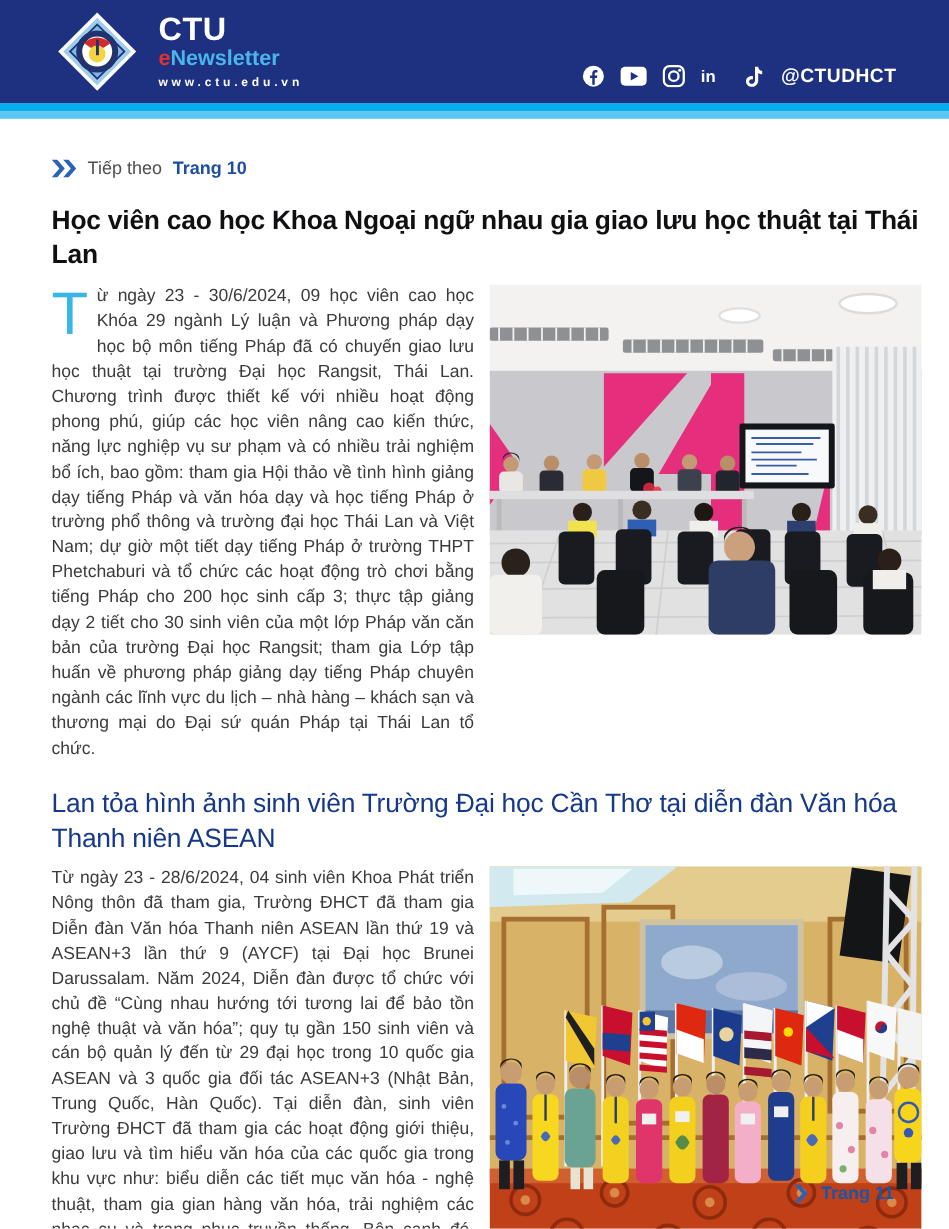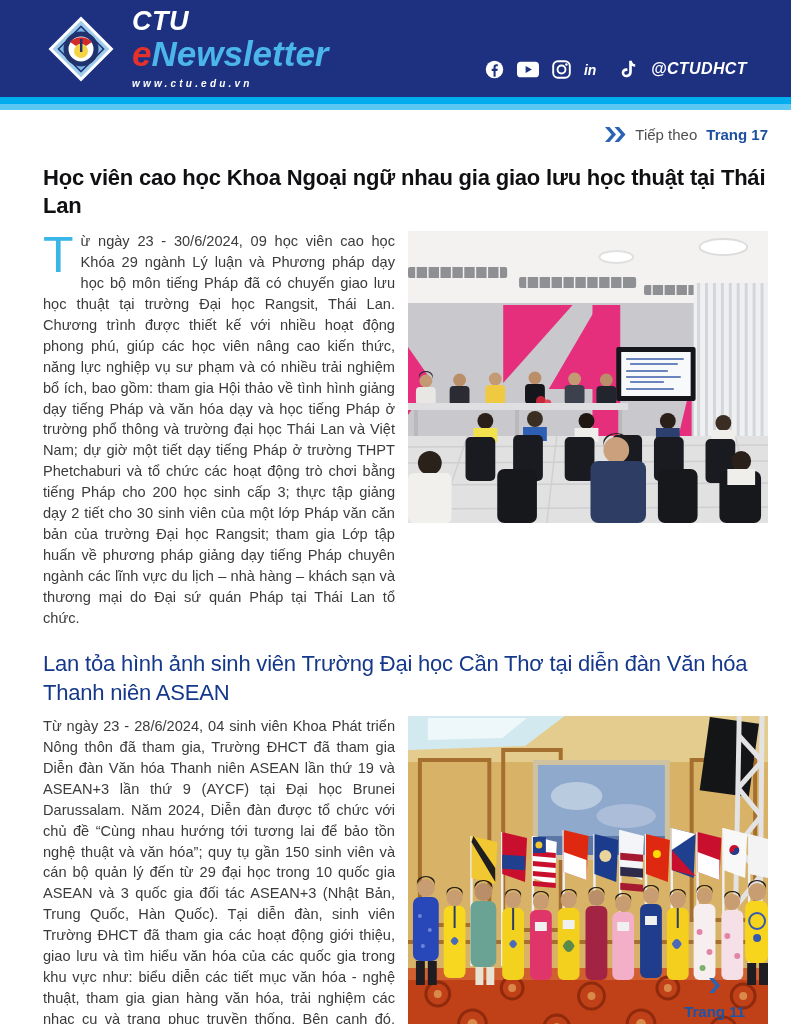--- a/index.html
+++ b/index.html
@@ -4,39 +4,39 @@
 <style>
   * { margin:0; padding:0; box-sizing:border-box; }
   html,body { background:#ffffff; }
   .page {
     width:791px; height:1024px; margin:0 auto; background:#ffffff;
     font-family:"Liberation Sans", sans-serif; position:relative; overflow:hidden;
   }
 
   
   .header {
-    height:97px; background:#1e3181; display:flex; align-items:center;
-    padding:0 44px; position:relative;font-style:italic;
+    height:86px; background:#1e3181; display:flex; align-items:center;
+    padding:0 44px; position:relative;
   }
   .logo-wrap { width:74px; height:74px; flex:0 0 74px; }
   .brand { margin-left:14px; line-height:1; }
   .brand-ctu { color:#ffffff; font-weight:800; font-size:27px; letter-spacing:0.5px; display:block; }
-  .brand-line2 { font-size:35px; font-weight:800; display:block; margin-top:1px; }
+  .brand-line2 { font-size:18px; font-weight:800; display:block; margin-top:1px; }
   .brand-e { color:#e6312b; }
   .brand-news { color:#4ab6ea; }
   .brand-site { color:#ffffff; font-size:10px; letter-spacing:3.2px; margin-top:8px; font-weight:600; display:block; }
   .social { margin-left:auto; display:flex; align-items:center; gap:13px;margin-top:41px; }
   .social svg { display:block; }
   .social-handle { color:#ffffff; font-weight:700; font-size:16px; letter-spacing:0.4px; margin-left:2px; }
   .stripe1 { height:7px; background:#00aeef; }
   .stripe2 { height:6px; background:#5cc7f2; }
 
   
   .main { padding:0 23px 0 43px; }
-  .continue-row { margin-top:16px; display:flex; align-items:center; gap:9px; font-size:15px;justify-content:flex-end; }
+  .continue-row { margin-top:33px; display:flex; align-items:center; gap:9px; font-size:15px; }
   .continue-prefix { color:#4f4f4f; }
   .continue-page { color:#1d4fa1; font-weight:700; }
 
   .title1 {
     margin-top:21px; font-size:22px; font-weight:800; color:#101013;
     letter-spacing:-0.2px; line-height:1.25;
   }
   .title2 {
     margin-top:20px; font-size:22px; font-weight:400; color:#15388a;
     letter-spacing:-0.2px; line-height:1.32; max-width:720px;
@@ -49,22 +49,22 @@
   }
   .col-media { flex:1; }
   .photo { width:100%; display:block; border-radius:1px; }
   .dropcap {
     float:left; font-size:50px; line-height:0.8; padding:4px 7px 0 0;
     color:#3ab5e8; font-weight:500;
   }
 
   
   .footer {
-    position:absolute; right:46px; bottom:4px; display:flex; align-items:center; gap:10px;
-    font-size:15px; font-weight:700; color:#1a55a9;flex-direction:column;
+    position:absolute; right:46px; bottom:21px; display:flex; align-items:center; gap:10px;
+    font-size:15px; font-weight:700; color:#1a55a9;
   }
   .chev { display:block; }
 </style>
 </head>
 <body>
 
 <div class="page">
 
   <div class="header">
     <div class="logo-wrap">
@@ -112,21 +112,21 @@
   <div class="stripe2"></div>
 
   <div class="main">
 
     <div class="continue-row">
       <svg class="chev" width="21" height="15" viewBox="0 0 21 15">
         <polygon points="0,0 4.5,0 11,7.5 4.5,15 0,15 6.5,7.5" fill="#2a63b5"></polygon>
         <polygon points="9.5,0 14,0 20.5,7.5 14,15 9.5,15 16,7.5" fill="#2a63b5"></polygon>
       </svg>
       <span class="continue-prefix">Tiếp theo</span>
-      <span class="continue-page">Trang 17</span>
+      <span class="continue-page">Trang 10</span>
     </div>
 
     <h1 class="title1">Học viên cao học Khoa Ngoại ngữ nhau gia giao lưu học thuật tại Thái Lan</h1>
     <div class="article-row">
       <div class="col-text">
         <span class="dropcap">T</span><span>ừ ngày 23 - 30/6/2024, 09 học viên cao học Khóa 29 ngành Lý luận và Phương pháp dạy học bộ môn tiếng Pháp đã có chuyến giao lưu học thuật tại trường Đại học Rangsit, Thái Lan. Chương trình được thiết kế với nhiều hoạt động phong phú, giúp các học viên nâng cao kiến thức, năng lực nghiệp vụ sư phạm và có nhiều trải nghiệm bổ ích, bao gồm: tham gia Hội thảo về tình hình giảng dạy tiếng Pháp và văn hóa dạy và học tiếng Pháp ở trường phổ thông và trường đại học Thái Lan và Việt Nam; dự giờ một tiết dạy tiếng Pháp ở trường THPT Phetchaburi và tổ chức các hoạt động trò chơi bằng tiếng Pháp cho 200 học sinh cấp 3; thực tập giảng dạy 2 tiết cho 30 sinh viên của một lớp Pháp văn căn bản của trường Đại học Rangsit; tham gia Lớp tập huấn về phương pháp giảng dạy tiếng Pháp chuyên ngành các lĩnh vực du lịch – nhà hàng – khách sạn và thương mại do Đại sứ quán Pháp tại Thái Lan tổ chức.</span>
       </div>
       <div class="col-media">
         <svg class="photo" width="363" height="292" viewBox="0 0 363 292" preserveAspectRatio="none" role="img" aria-label="Hội thảo trong phòng họp tại trường Đại học Rangsit: tường xám với họa tiết tam giác hồng, màn hình trình chiếu, ban chủ tọa ngồi phía trước và cử tọa ngồi ghế văn phòng đen">
 

